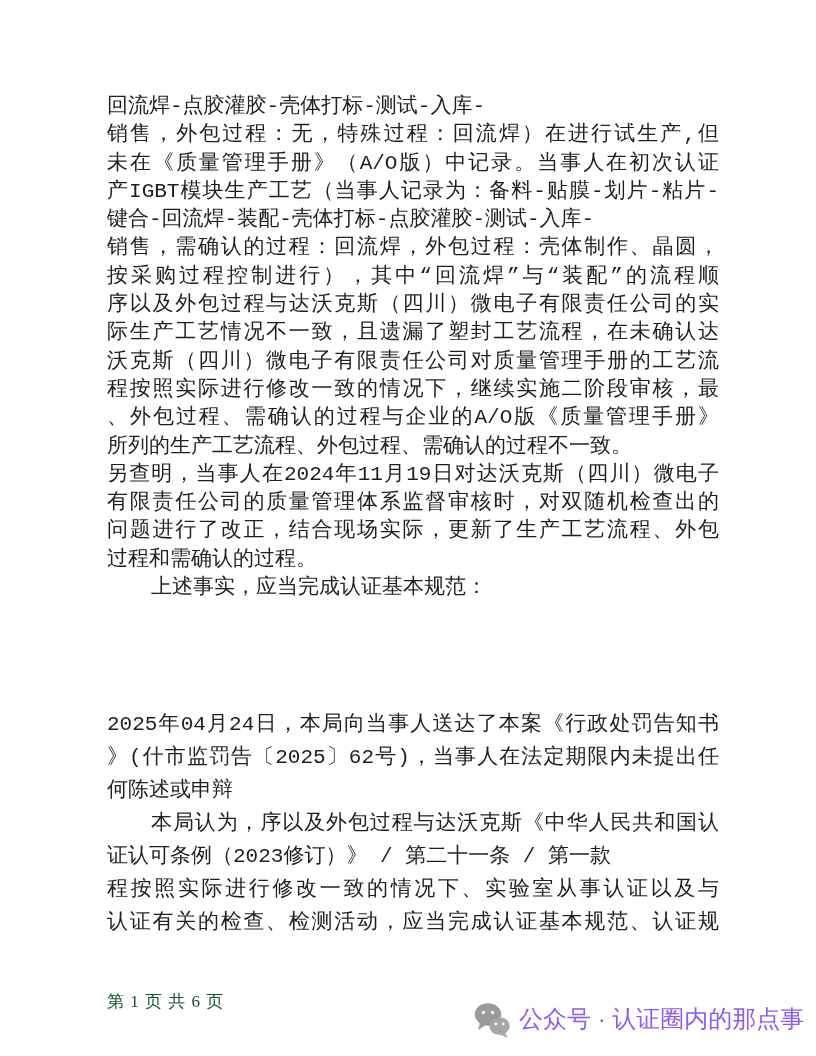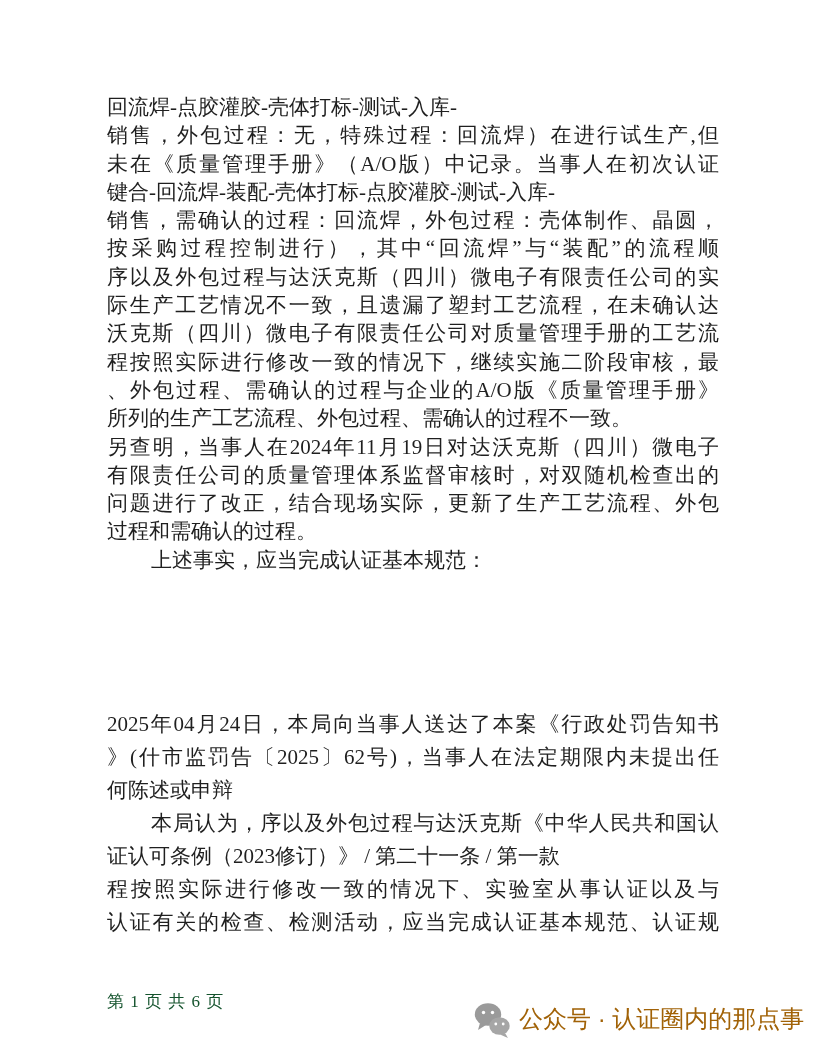--- a/index.html
+++ b/index.html
@@ -9,20 +9,21 @@
     height: 1056px;
     background: #ffffff;
     overflow: hidden;
     font-family: "Liberation Serif", "DejaVu Serif", serif;
     color: #1f1f1f;
   }
   .body-block {
     position: absolute;
     left: 107px;
     width: 612px;
+    font-family: Liberation Mono, monospace;
   }
   .section-a { top: 93px;  font-size: 21px; line-height: 28.3px; }
   .section-b { top: 708px; font-size: 21px; line-height: 33px; }
   .line { white-space: normal; }
   .line.j {
     text-align: justify;
     text-align-last: justify;
     -moz-text-align-last: justify;
   }
   .line.indent { text-indent: 44px; }
@@ -39,35 +40,36 @@
     position: absolute;
     left: 474px;
     top: 999px;
     display: flex;
     align-items: center;
     gap: 9px;
   }
   .watermark .wm-text {
     font-size: 24px;
     line-height: 40px;
-    color: #a16207;
+    color: #8b5cf6;
     font-family: "Liberation Sans", "DejaVu Sans", sans-serif;
     white-space: nowrap;
   }
   .wm-icon { display: block; }
 </style>
 </head>
 <body>
 
 <div class="page">
 
   <div class="body-block section-a" id="section1">
       <div class="line">回流焊-点胶灌胶-壳体打标-测试-入库-</div>
       <div class="line j">销售，外包过程：无，特殊过程：回流焊）在进行试生产,但</div>
       <div class="line j">未在《质量管理手册》（A/O版）中记录。当事人在初次认证</div>
+      <div class="line j">产IGBT模块生产工艺（当事人记录为：备料-贴膜-划片-粘片-</div>
       <div class="line">键合-回流焊-装配-壳体打标-点胶灌胶-测试-入库-</div>
       <div class="line j">销售，需确认的过程：回流焊，外包过程：壳体制作、晶圆，</div>
       <div class="line j">按采购过程控制进行），其中“回流焊”与“装配”的流程顺</div>
       <div class="line j">序以及外包过程与达沃克斯（四川）微电子有限责任公司的实</div>
       <div class="line j">际生产工艺情况不一致，且遗漏了塑封工艺流程，在未确认达</div>
       <div class="line j">沃克斯（四川）微电子有限责任公司对质量管理手册的工艺流</div>
       <div class="line j">程按照实际进行修改一致的情况下，继续实施二阶段审核，最</div>
       <div class="line j">、外包过程、需确认的过程与企业的A/O版《质量管理手册》</div>
       <div class="line">所列的生产工艺流程、外包过程、需确认的过程不一致。</div>
       <div class="line j">另查明，当事人在2024年11月19日对达沃克斯（四川）微电子</div>

